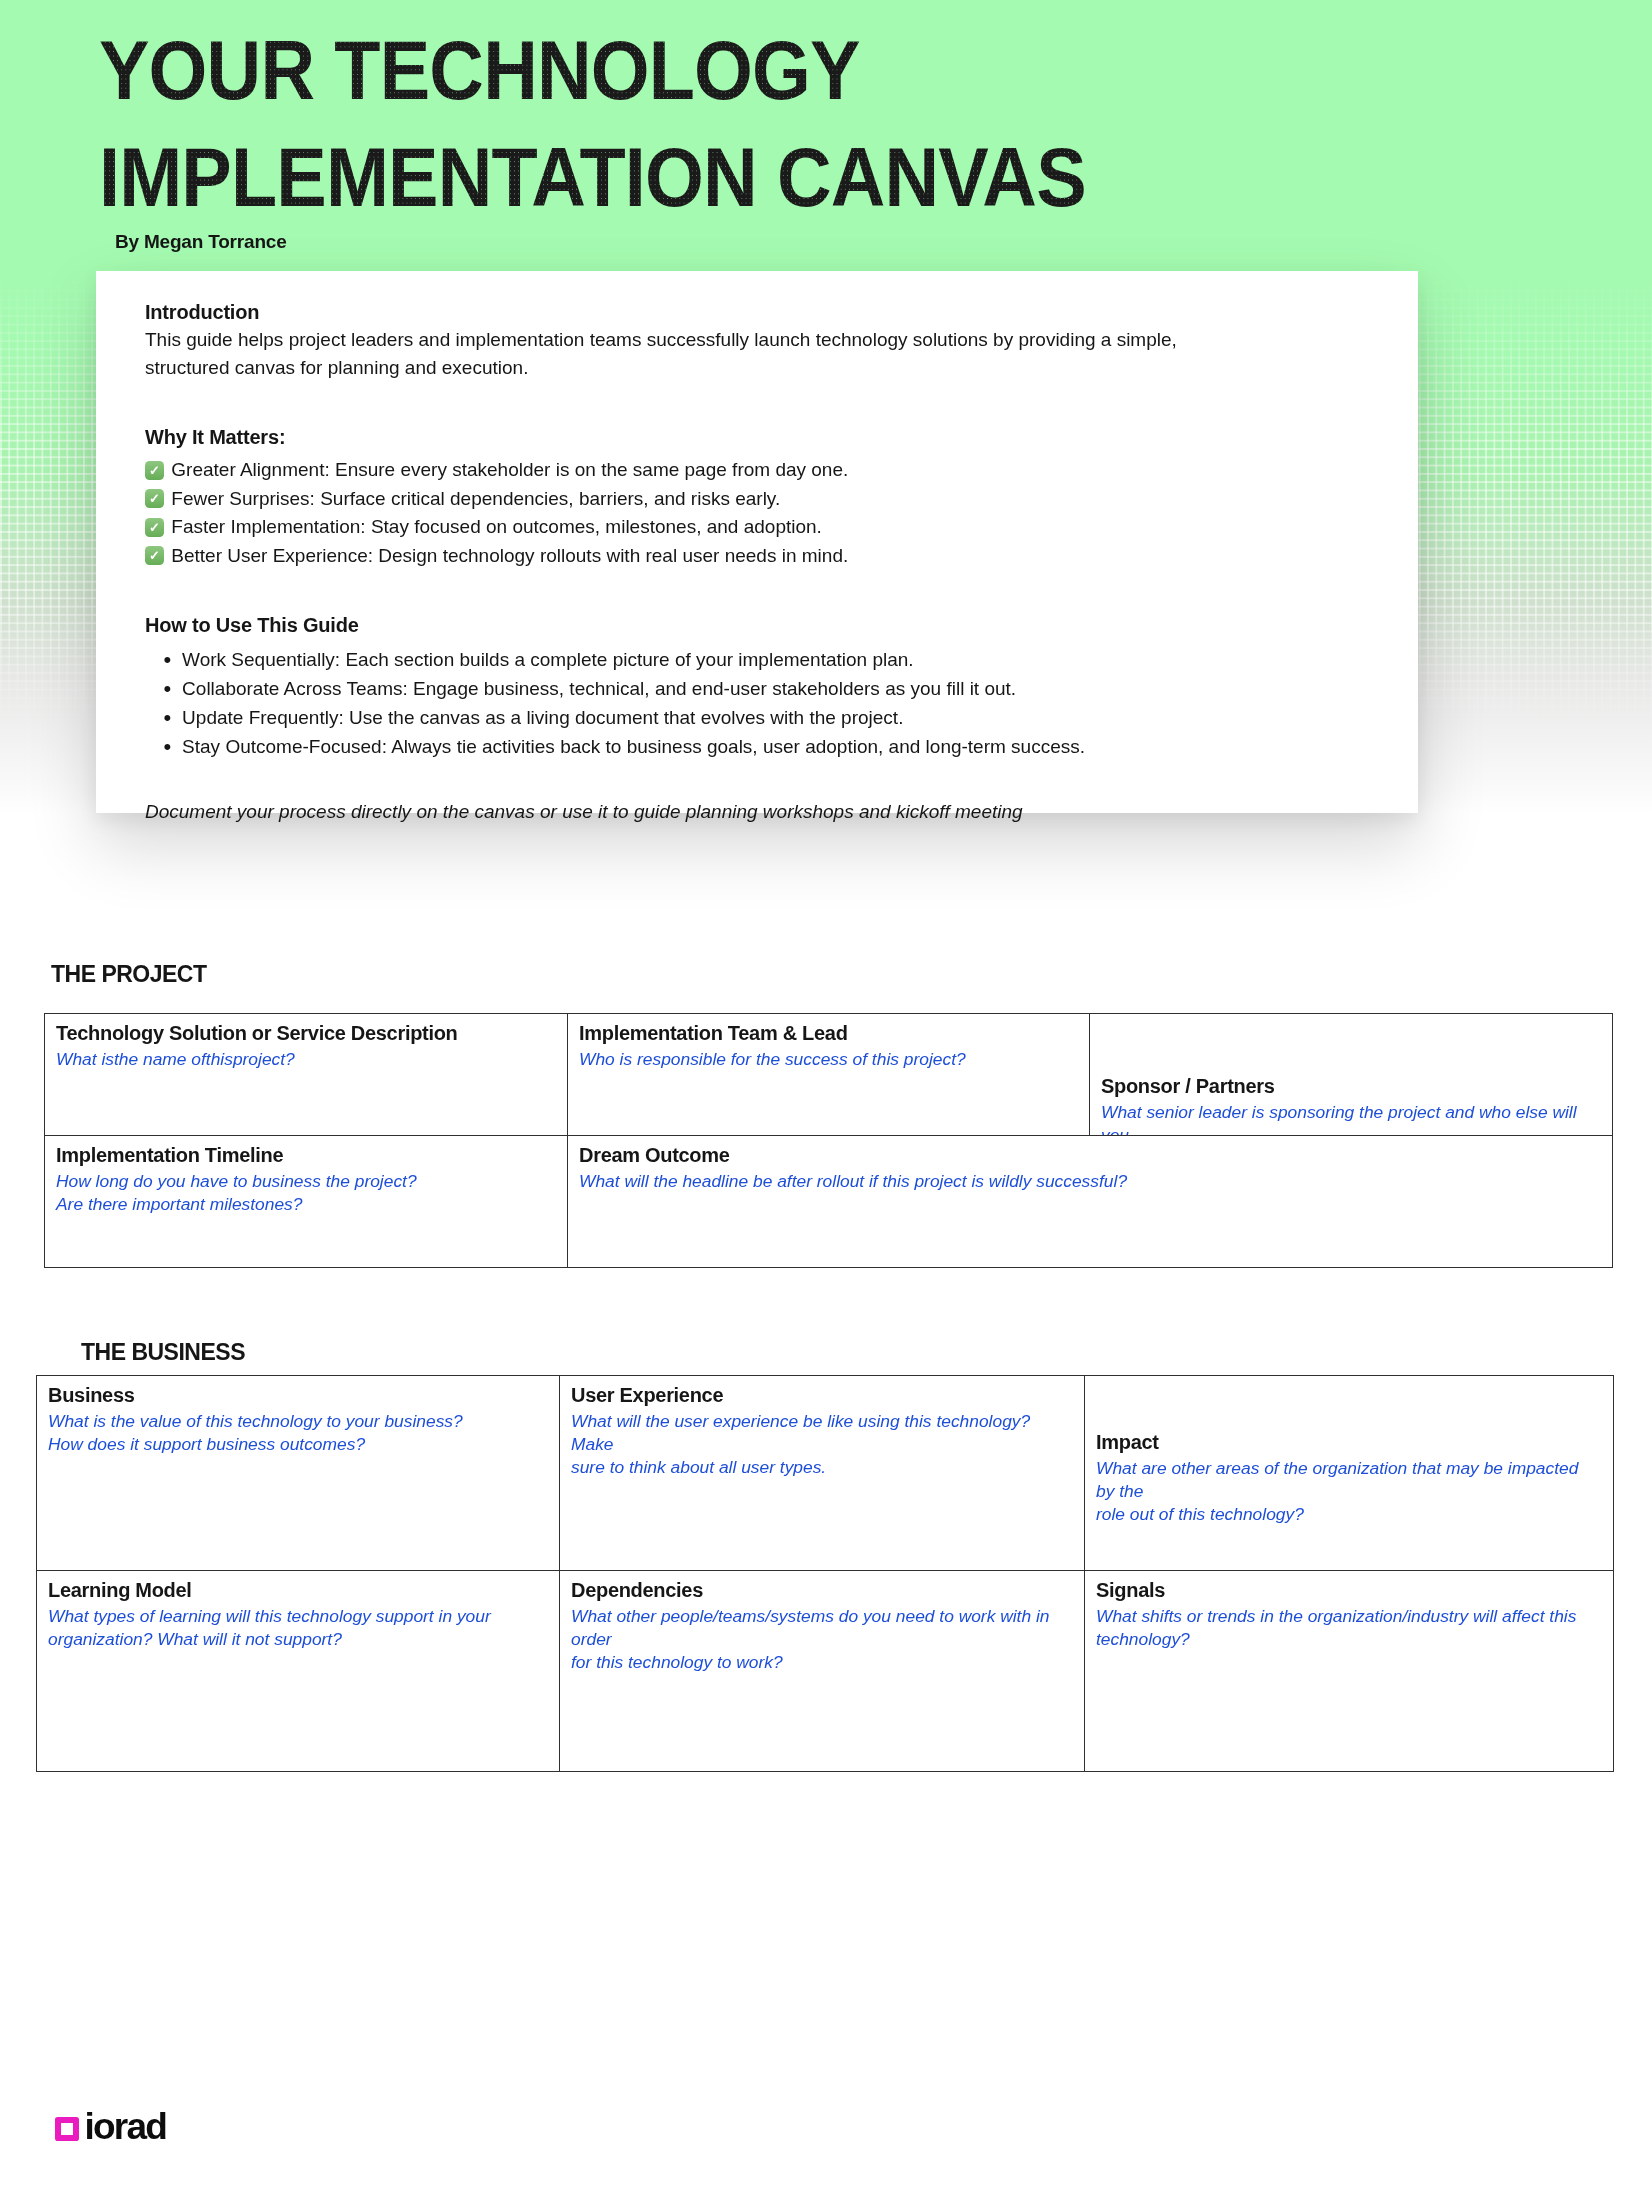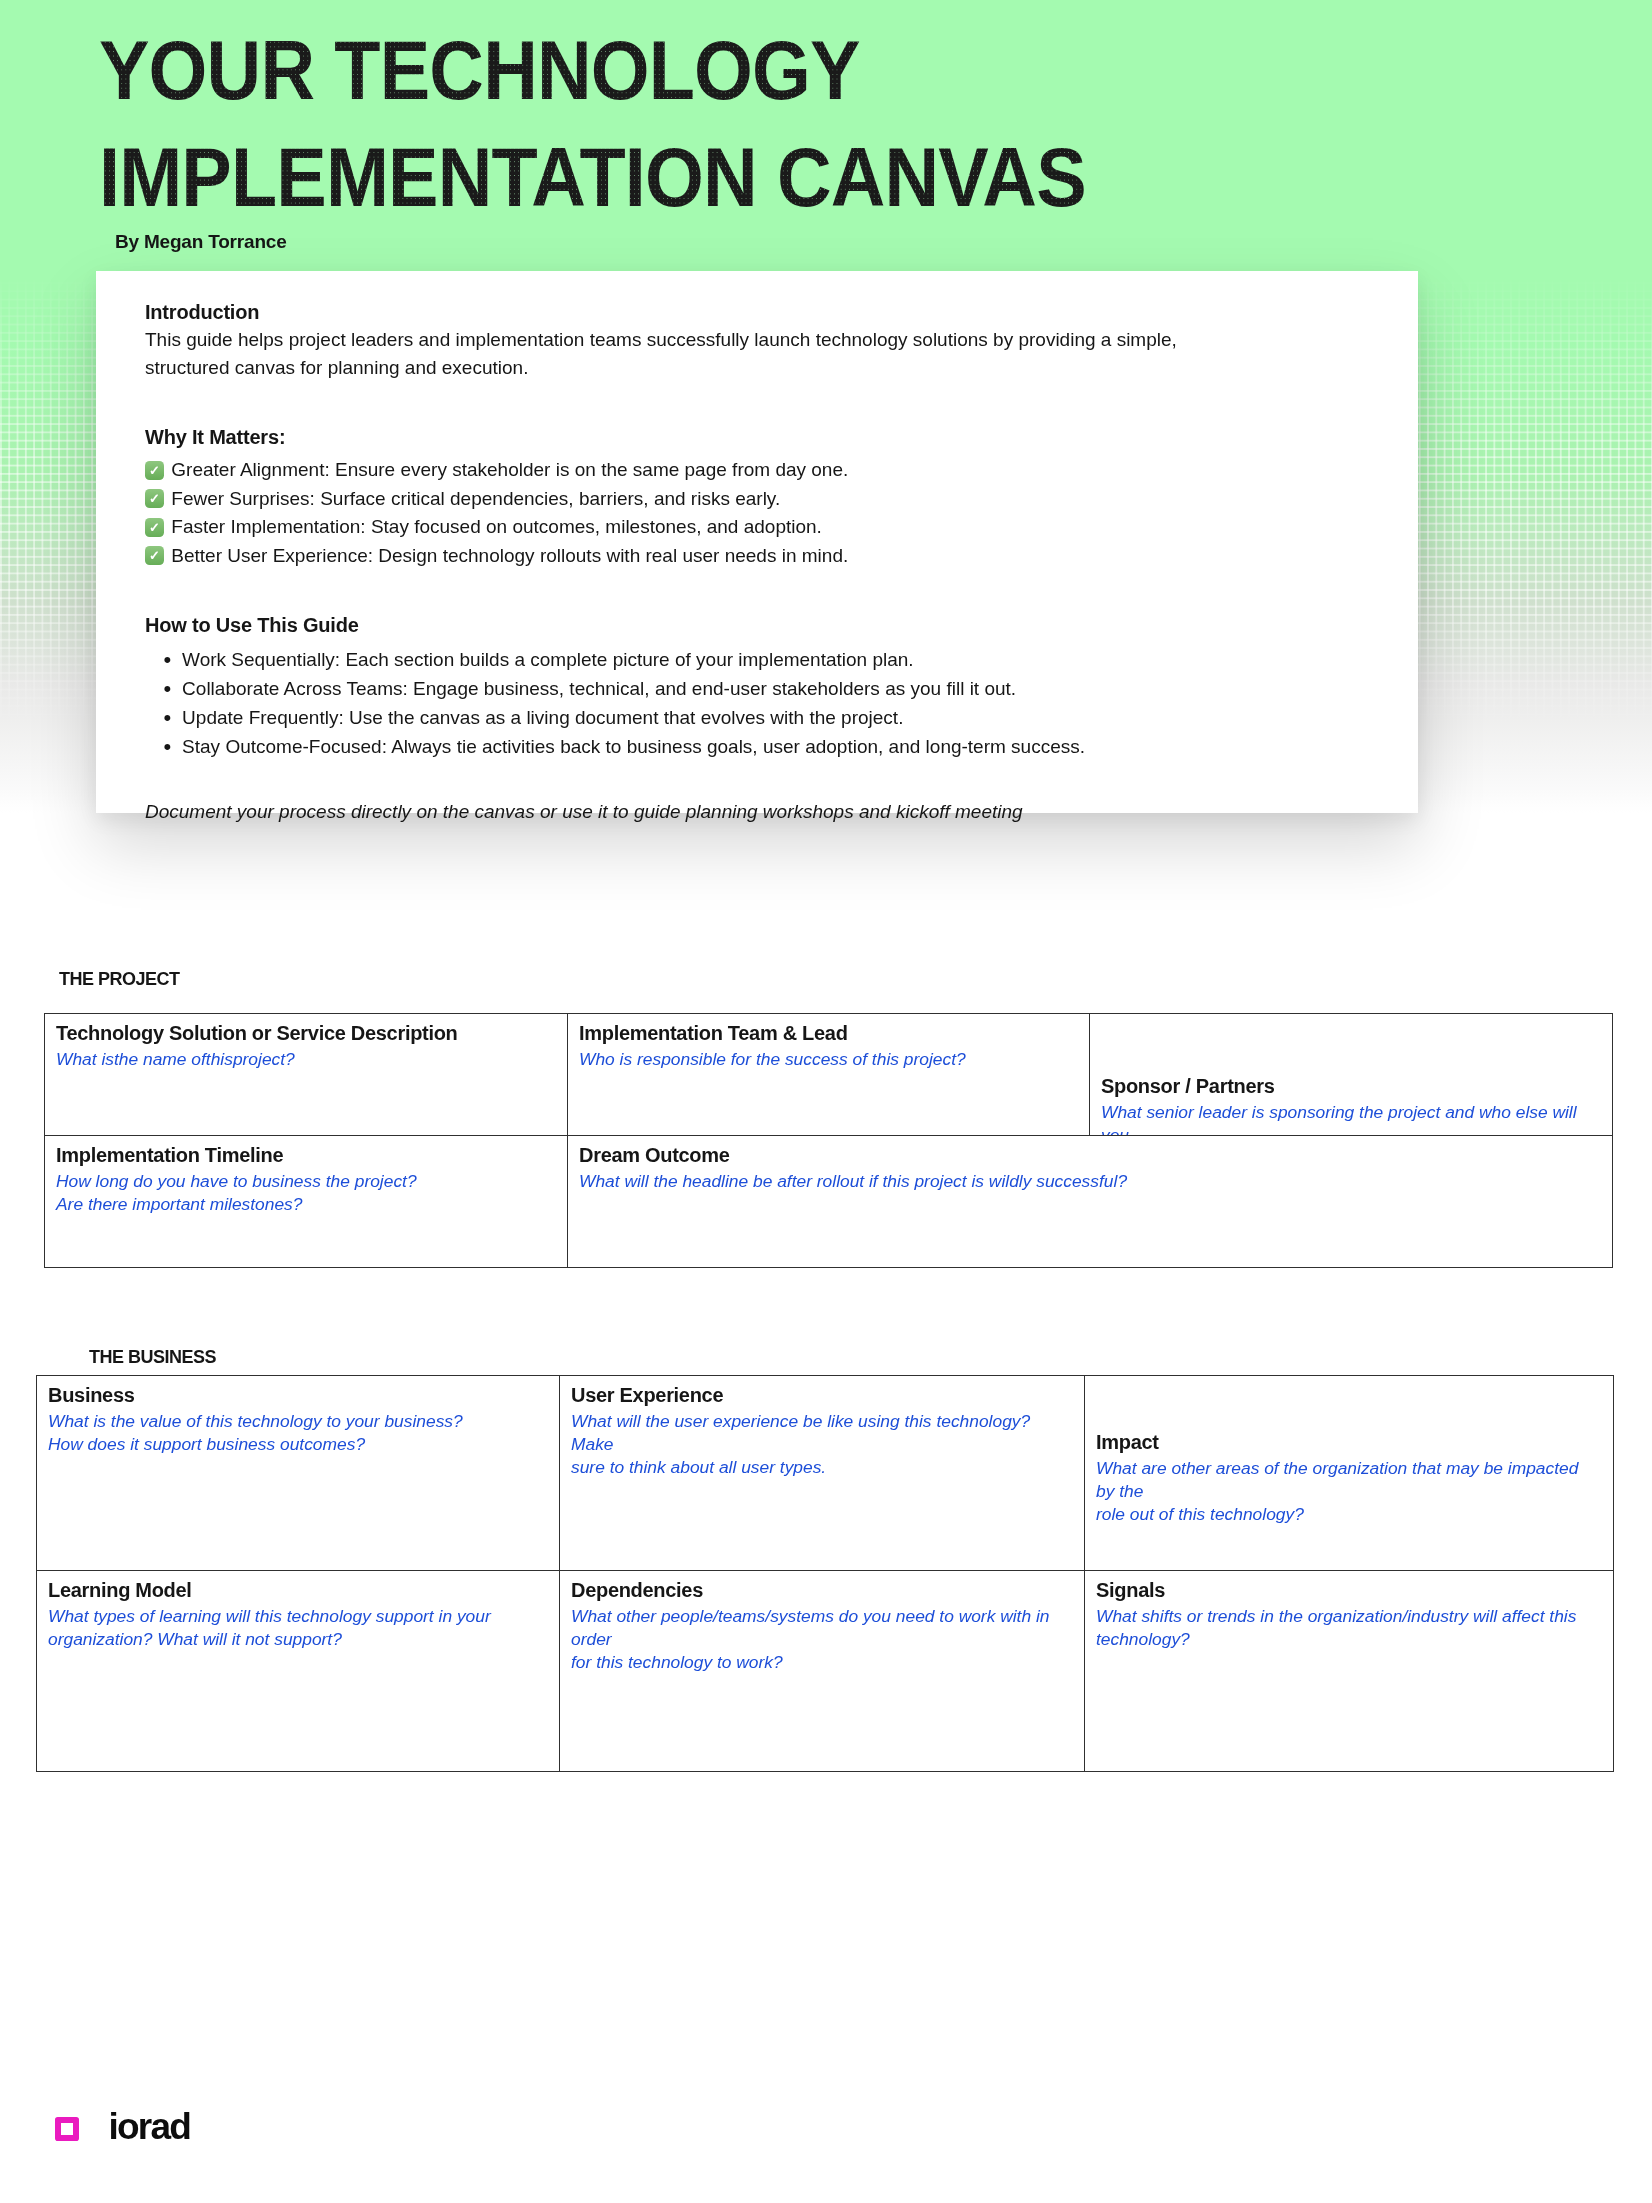--- a/index.html
+++ b/index.html
@@ -50,41 +50,41 @@
     background:linear-gradient(180deg,#8ec77f,#66ad57);
     display:flex;align-items:center;justify-content:center;
   }
   .check-ico::before{content:"✓";color:#ffffff;font-size:13px;font-weight:bold;line-height:1;}
   .how-h{margin-top:42px !important;}
   .bullet-list{margin-top:7.3px;}
   .bullet-row{display:flex;align-items:center;height:29px;font-size:19px;margin-left:18.4px;}
   .bullet-row::before{content:"•";font-size:22px;margin-right:11px;line-height:1;}
   .note{margin-top:37px !important;font-style:italic;}
   
-  .sec-h{position:absolute;margin:8px;font-size:18px;font-weight:bold;letter-spacing:-0.5px;}
+  .sec-h{position:absolute;margin:0;font-size:23px;font-weight:bold;letter-spacing:-0.5px;}
   .sec-h.project{left:51px;top:961px;}
   .sec-h.business{left:81px;top:1339px;}
   
   .tbl{position:absolute;background:#ffffff;border:1.8px solid #303030;box-sizing:border-box;}
   .tbl .row{display:grid;}
   .tbl .row.mid{border-bottom:1.8px solid #303030;}
   .tbl .cell{border-right:1.8px solid #303030;padding:6.4px 13px 0 11px;box-sizing:border-box;overflow:hidden;}
   .tbl .cell:last-child{border-right:none;}
   .tbl .t{font-size:20px;font-weight:bold;letter-spacing:-0.3px;line-height:26px;}
   .tbl .q{font-size:17.4px;font-style:italic;line-height:23px;margin-top:1.8px;white-space:pre-line;color:#1d4ed8;}
   .tbl.project{left:44px;top:1013px;width:1569px;}
   .tbl.project .row.r1{grid-template-columns:523px 522px auto;height:121px;}
   .tbl.project .row.r2{grid-template-columns:523px auto;height:131px;}
   .cell.pad-down{padding-top:59px;}
   .tbl.business{left:36px;top:1375px;width:1578px;}
   .tbl.business .row.r1{grid-template-columns:523px 525px auto;height:194px;}
   .tbl.business .row.r2{grid-template-columns:523px 525px auto;height:200px;}
   .cell.pad-down2{padding-top:53px;}
   
-  .logo{position:absolute;left:55px;top:2108px;display:flex;align-items:center;gap:24px;}
+  .logo{position:absolute;left:55px;top:2108px;display:flex;align-items:center;}
   .logo-mark{width:24px;height:24px;border:6.4px solid #ea1bbf;border-radius:2.8px;box-sizing:border-box;background:#ffffff;margin-right:5.5px;margin-top:5.5px;}
   .logo-text{font-size:37px;font-weight:bold;letter-spacing:-1.8px;line-height:1;color:#0d0d0d;}
 </style>
 </head>
 <body>
 
 <div class="hero"></div>
 <h1 class="page-title"><span>YOUR TECHNOLOGY</span><br><span>IMPLEMENTATION CANVAS</span></h1>
 <p class="byline">By Megan Torrance</p>
 

